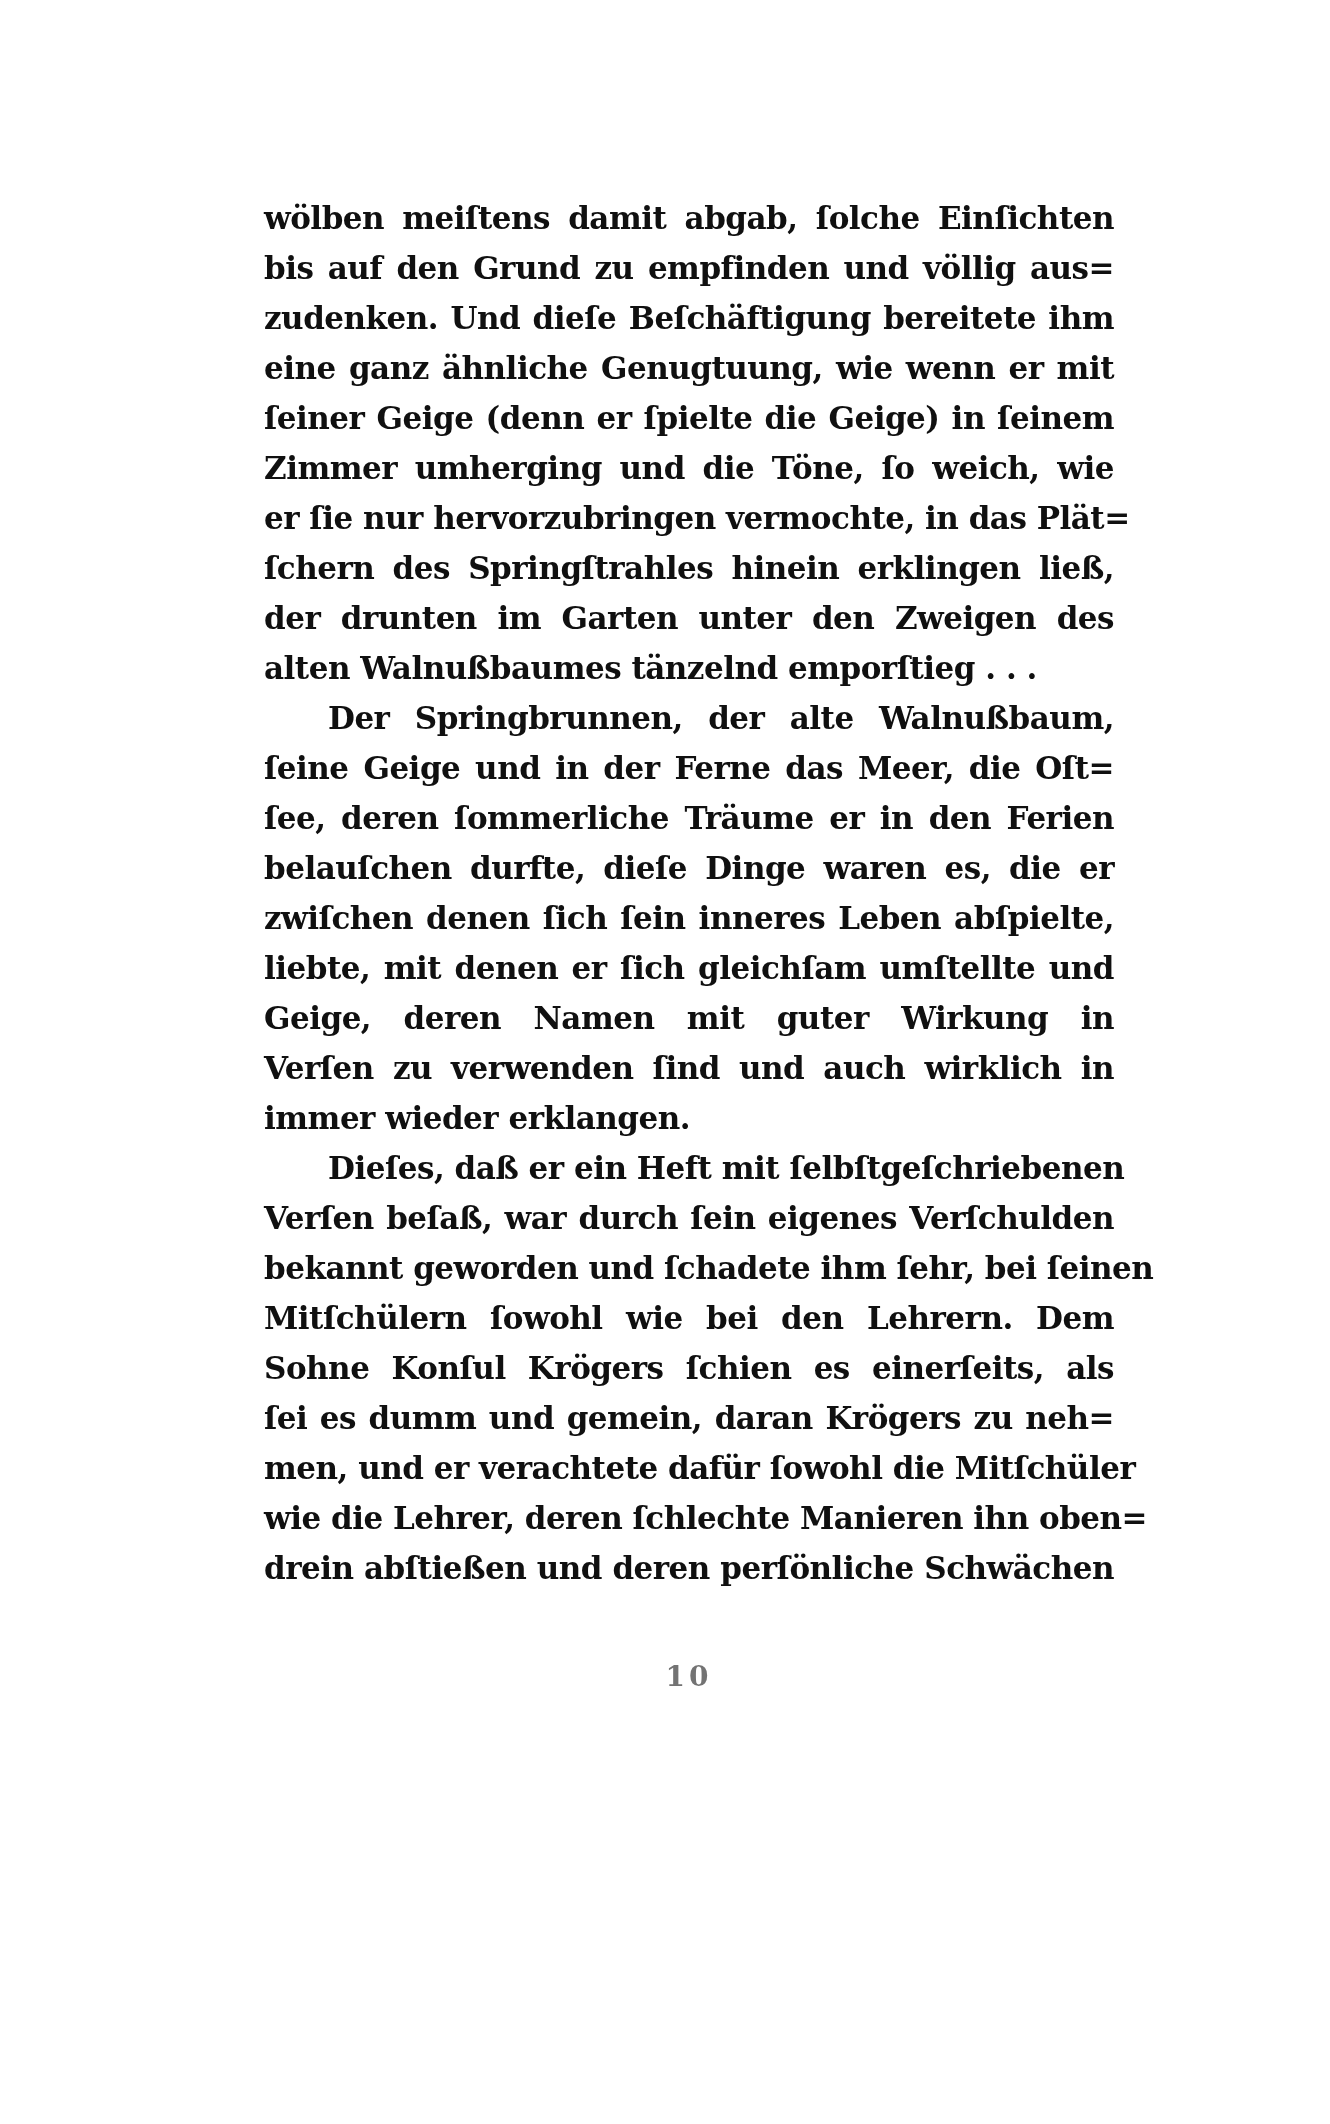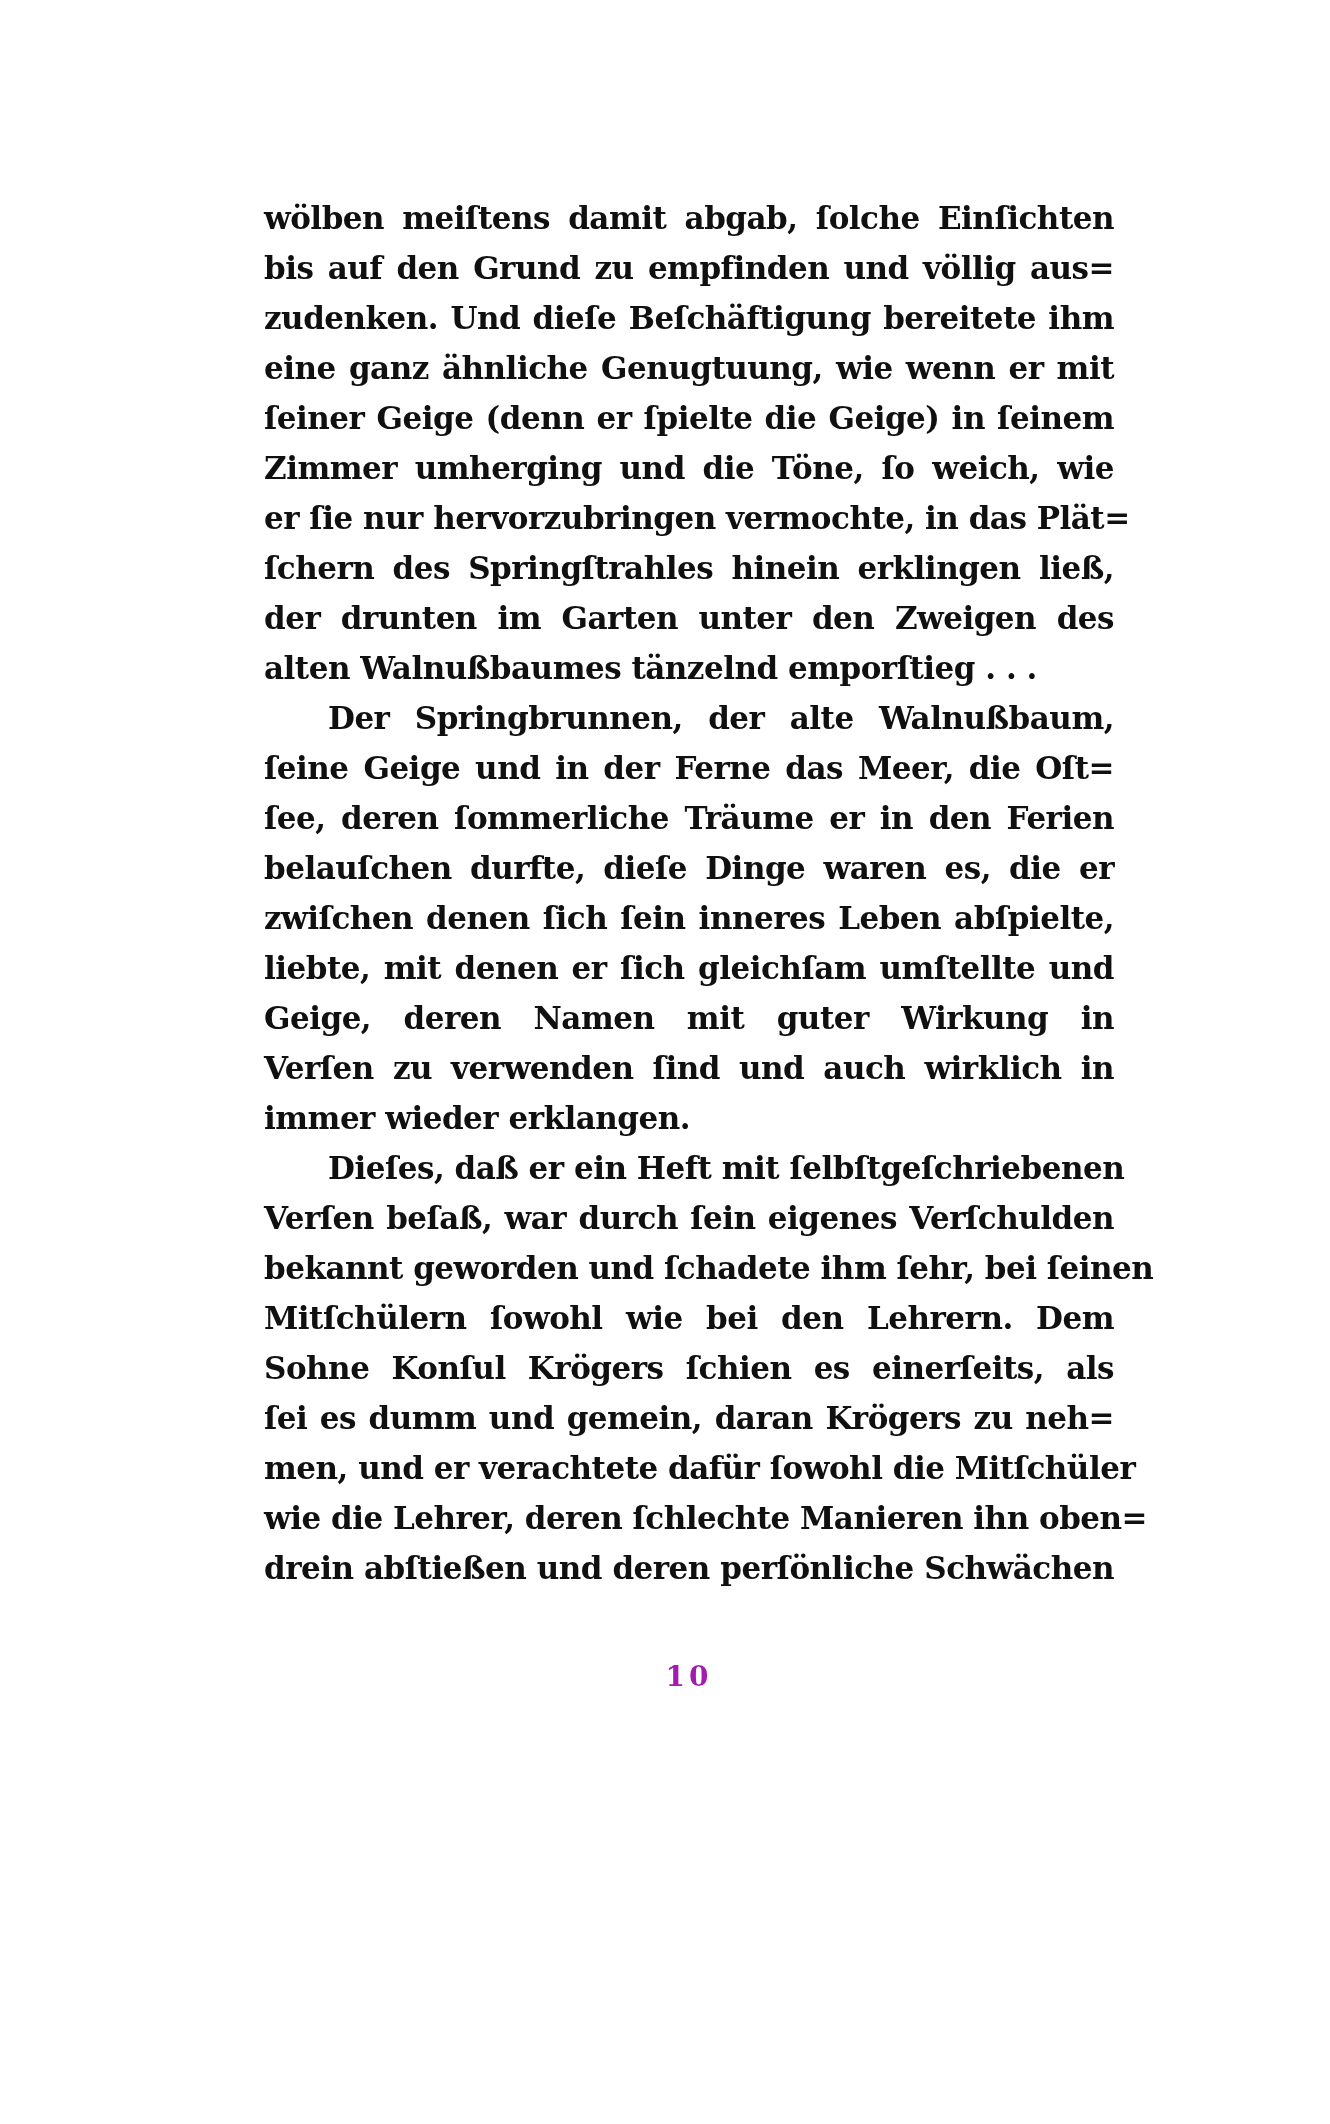--- a/index.html
+++ b/index.html
@@ -43,21 +43,21 @@
   .line.no-justify {
     text-align: right;
     text-align-last: left;
   }
   .page-number {
     position: absolute;
     top: 1660px;
     left: 264px;
     width: 850px;
     text-align: center;
-    color: #a21caf;
+    color: #737373;
     font-family: "DejaVu Serif", serif;
     font-weight: 700;
     font-size: 28px;
     letter-spacing: 4px;
   }
 </style>
 </head>
 <body>
 
 <div class="page">

